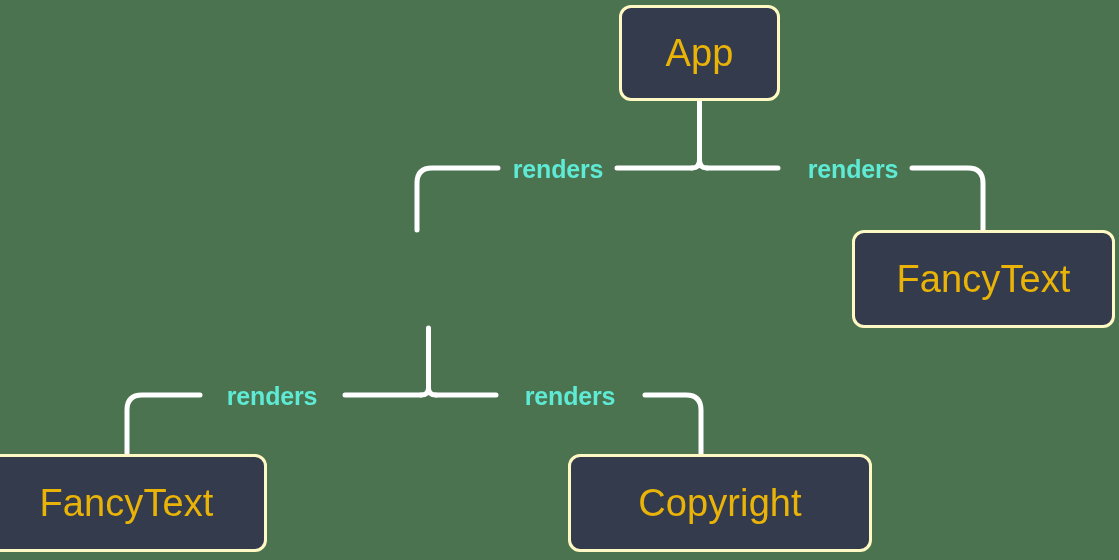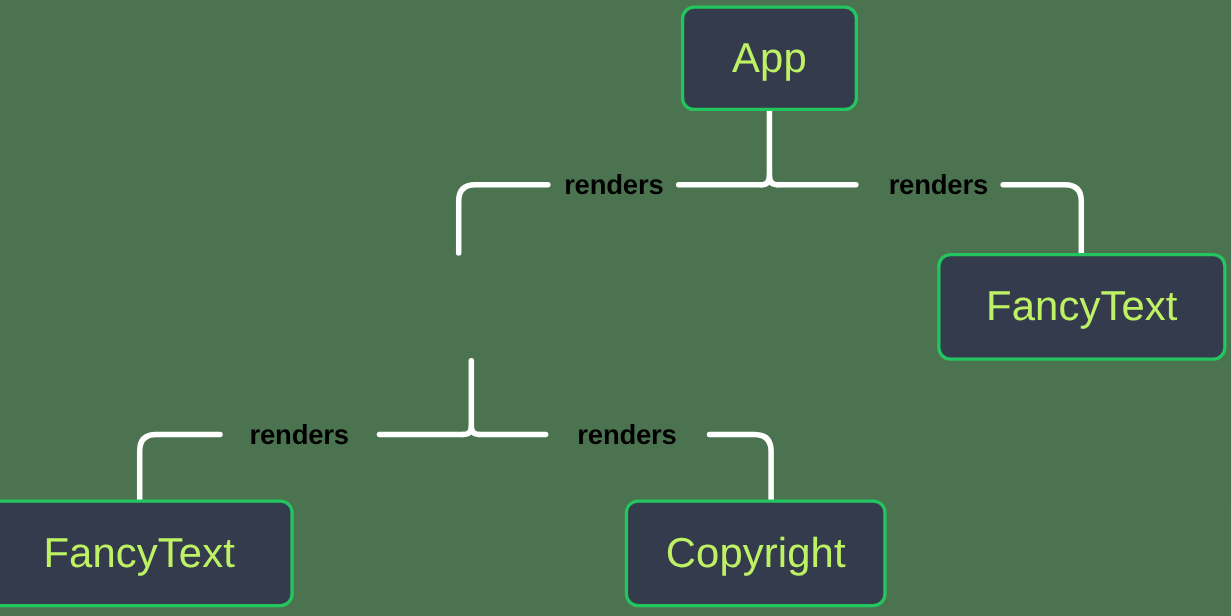--- a/index.html
+++ b/index.html
@@ -20,50 +20,50 @@
     left: 0;
     top: 0;
     width: 1119px;
     height: 560px;
     pointer-events: none;
   }
   .node {
     position: absolute;
     box-sizing: border-box;
     background: #343b4c;
-    border: 3px solid #22c55e;
+    border: 3px solid #fef9c3;
     border-radius: 12px;
     display: flex;
     align-items: center;
     justify-content: center;
-    color: #bef264;
+    color: #eab308;
     font-weight: 400;
     letter-spacing: 0.1px;
     white-space: nowrap;
   }
   .node-label {
     display: block;
     line-height: 1;
   }
   .edge-label {
     position: absolute;
-    color: #000000;
+    color: #5eead4;
     font-size: 25px;
     font-weight: 700;
     line-height: 1;
     white-space: nowrap;
     transform: translate(-50%, -50%);
     letter-spacing: -0.2px;
   }
   
   #node-app        { left: 619px; top: 5px;   width: 161px; height: 96px;  font-size: 38px; }
   #node-inspiration{ left: 198px; top: 230px; width: 462px; height: 98px;  font-size: 38px; }
   #node-fancytext-right { left: 852px; top: 230px; width: 263px; height: 98px; font-size: 38px; }
   #node-fancytext-bottom{ left: -14px; top: 454px; width: 281px; height: 98px; font-size: 38px; }
-  #node-copyright  { left: 568px; top: 454px; width: 238px; height: 98px;  font-size: 38px; }
+  #node-copyright  { left: 568px; top: 454px; width: 304px; height: 98px;  font-size: 38px; }
 </style>
 </head>
 <body>
 
 <div id="canvas">
 
   <svg class="edges" viewBox="0 0 1119 560" width="1119" height="560" xmlns="http://www.w3.org/2000/svg">
     <g fill="none" stroke="#ffffff" stroke-width="5" stroke-linecap="round" stroke-linejoin="round">
 
       <path d="M 699.5 101 L 699.5 160 Q 699.5 168 707 168"></path>

